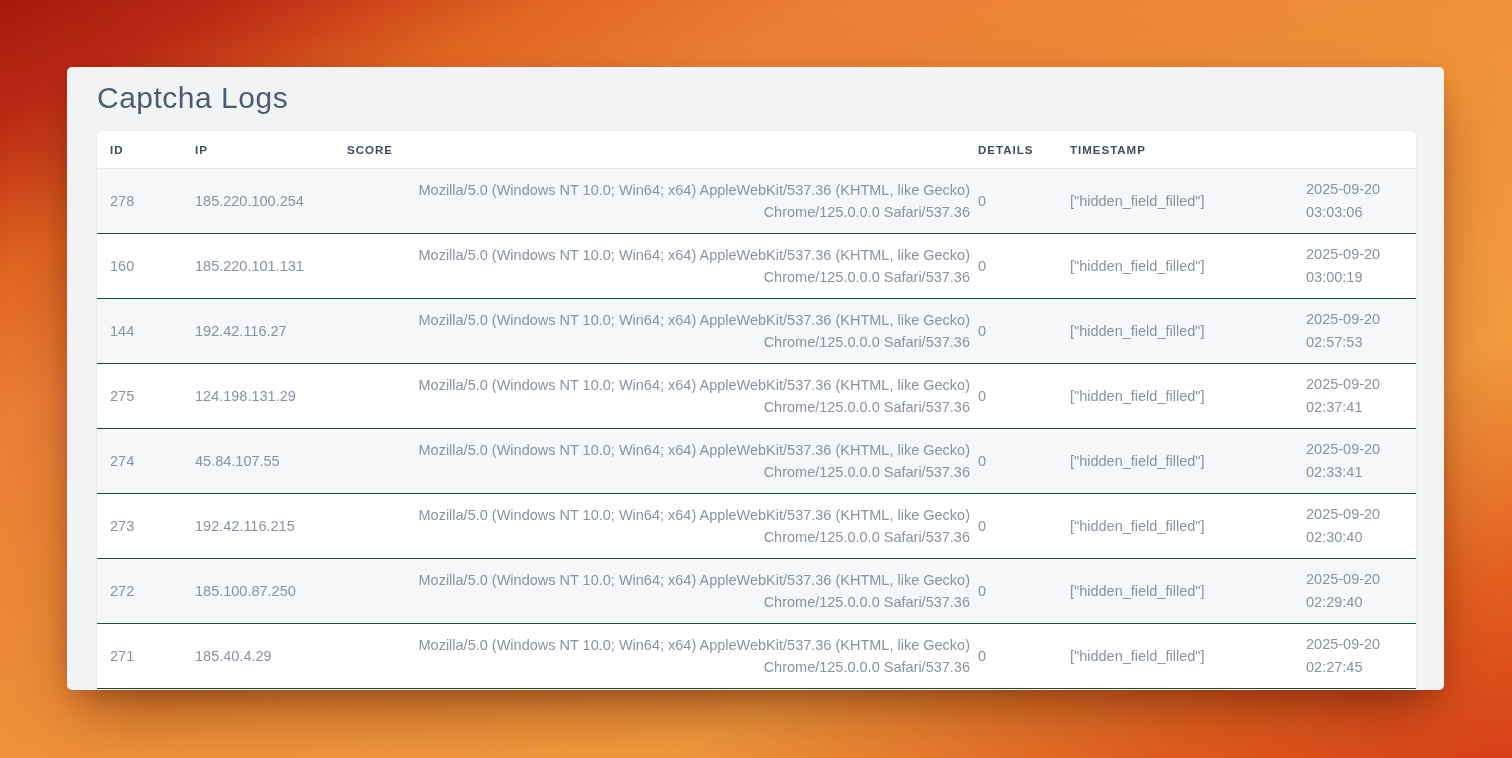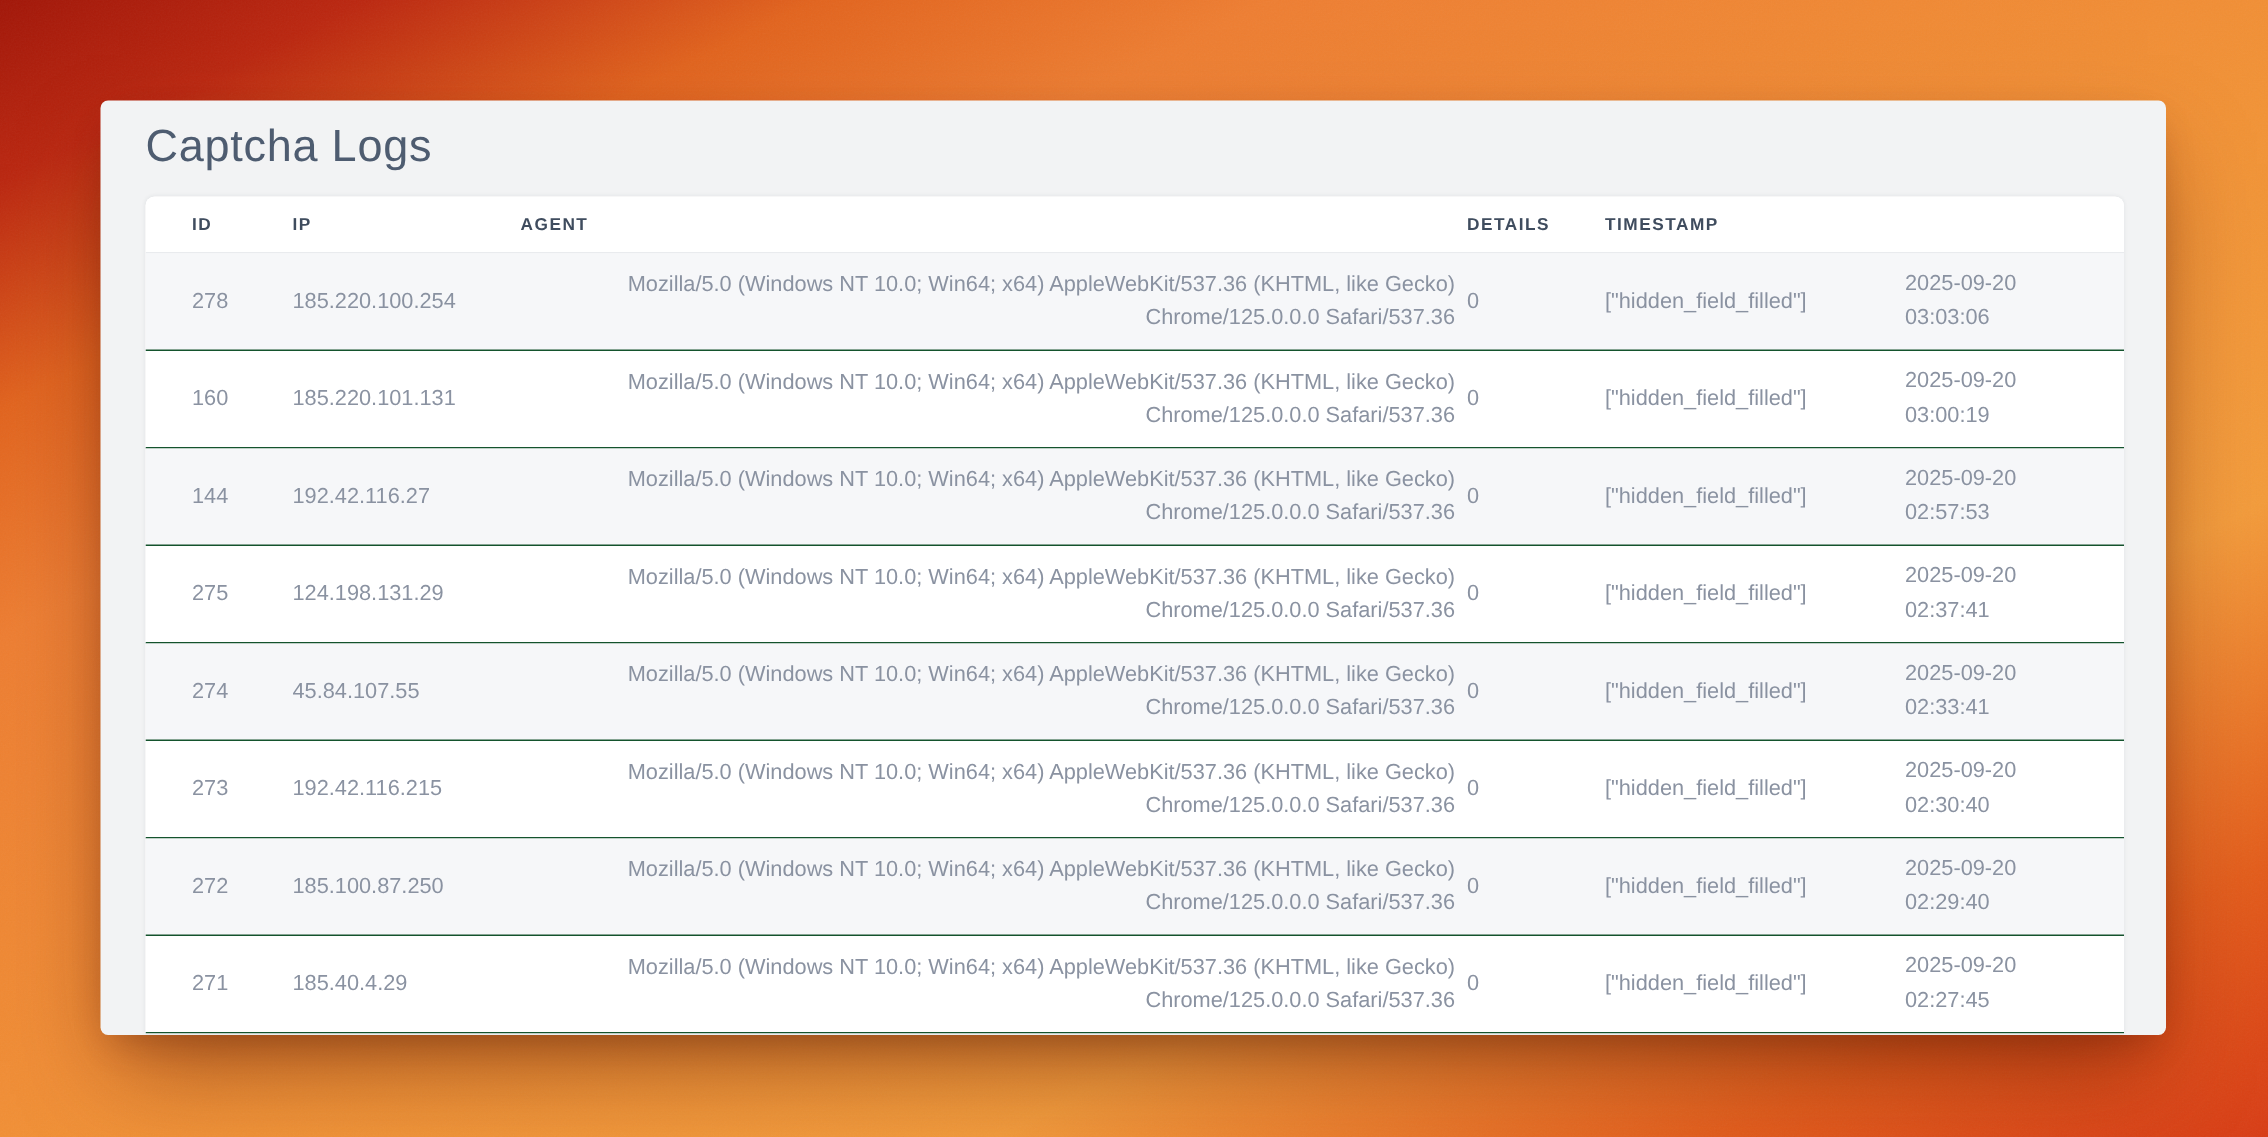--- a/index.html
+++ b/index.html
@@ -79,21 +79,21 @@
     border-bottom: 1px solid #e9ebee;
   }
 
   .th {
     font-size: 11.5px;
     font-weight: 700;
     letter-spacing: 1px;
     color: #3f4c5e;
   }
 
-  .th:first-child, .td:first-child { padding-left: 31px; }
+  .th:first-child, .td:first-child { padding-left: 13px; }
 
   .tr {
     height: 65px;
     border-bottom: 1px solid #14532d;
   }
 
   .tbody .tr:nth-child(odd) { background: #f6f7f9; }
   .tbody .tr:nth-child(even) { background: #ffffff; }
 
   .td {
@@ -103,41 +103,42 @@
 
   .td.col-user_agent {
     line-height: 22px;
     padding-right: 8px;
     text-align: right;
   }
 
   .td.col-timestamp span {
     display: block;
     line-height: 23px;
+    margin-left: 36px;
   }
 </style>
 </head>
 <body>
 
 <svg class="noise-overlay" xmlns="http://www.w3.org/2000/svg" width="1512" height="758">
   <filter id="grain">
     <feTurbulence type="fractalNoise" baseFrequency="0.9" numOctaves="2" stitchTiles="stitch"></feTurbulence>
     <feColorMatrix type="saturate" values="0"></feColorMatrix>
   </filter>
   <rect width="100%" height="100%" filter="url(#grain)"></rect>
 </svg>
 
 <div class="card">
   <h1 class="page-title">Captcha Logs</h1>
 
   <div class="log-table">
     <div class="thead">
         <div class="th col-id">ID</div>
         <div class="th col-ip">IP</div>
-        <div class="th col-score">AGENT</div>
+        <div class="th col-score">SCORE</div>
         <div class="th col-details">DETAILS</div>
         <div class="th col-timestamp">TIMESTAMP</div>
       </div>
     <div class="tbody">
         <div class="tr">
           <div class="td col-id">278</div>
           <div class="td col-ip">185.220.100.254</div>
           <div class="td col-user_agent">Mozilla/5.0 (Windows NT 10.0; Win64; x64) AppleWebKit/537.36 (KHTML, like Gecko) Chrome/125.0.0.0 Safari/537.36</div>
           <div class="td col-score">0</div>
           <div class="td col-details">["hidden_field_filled"]</div>

